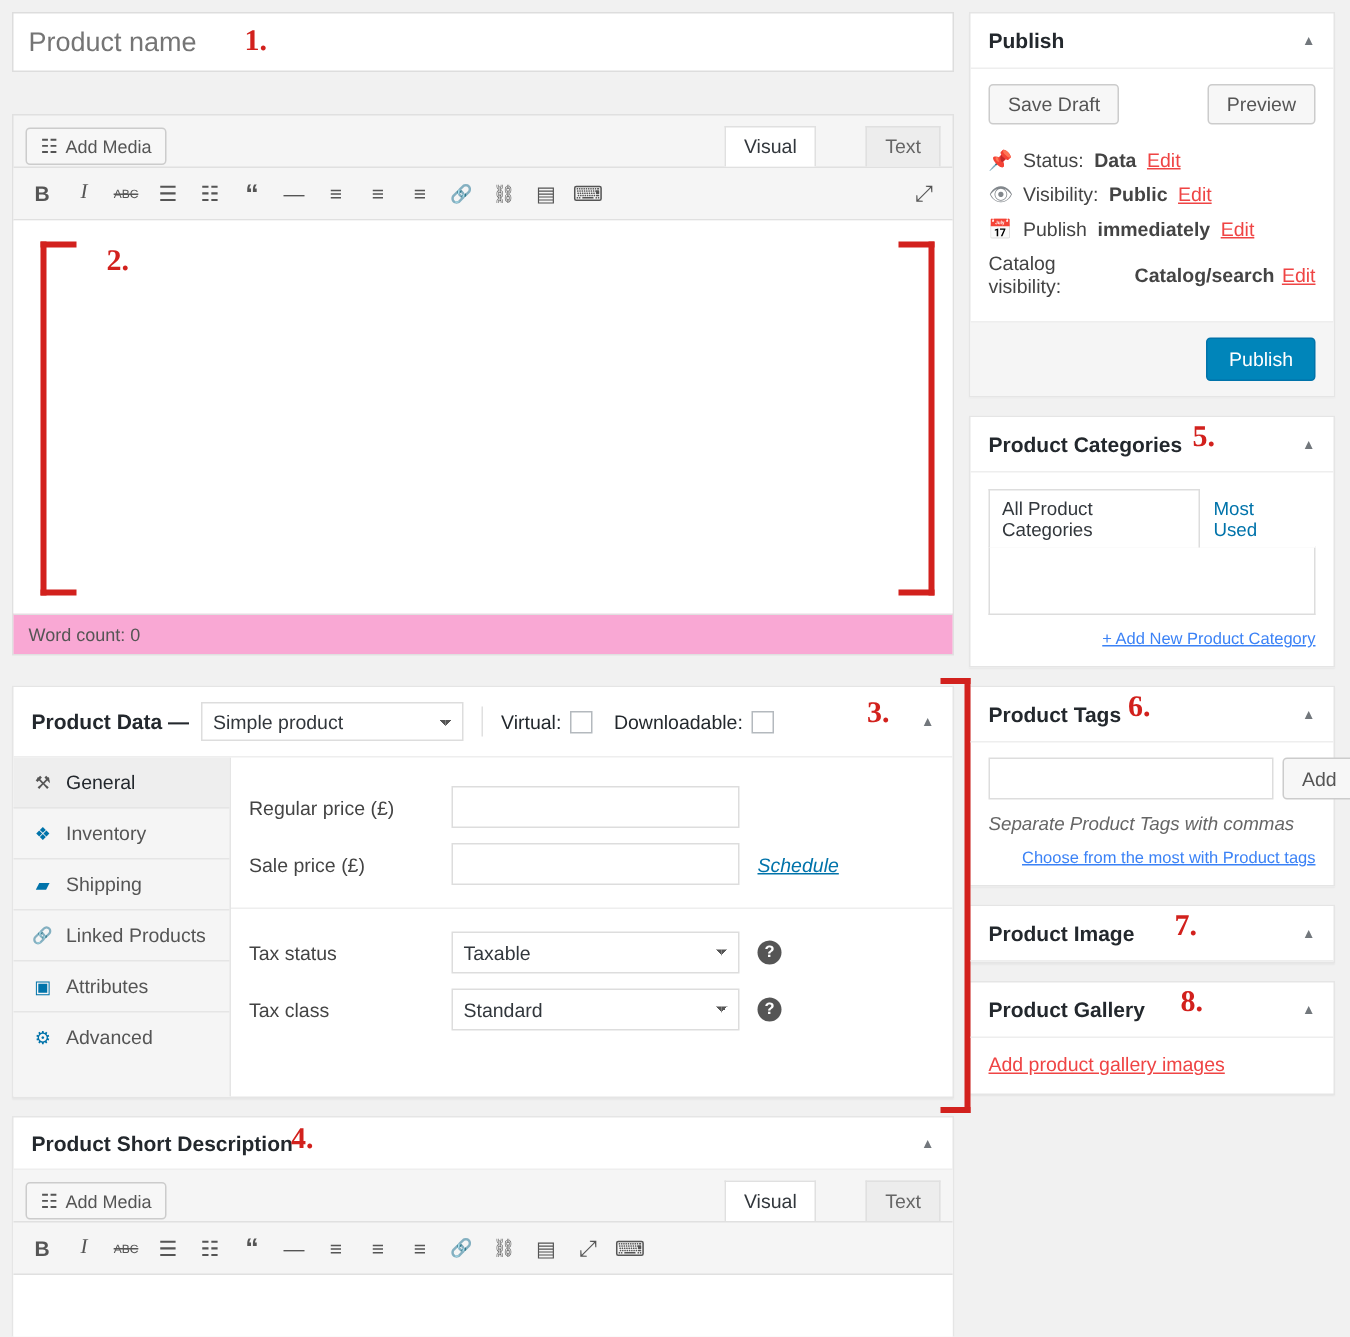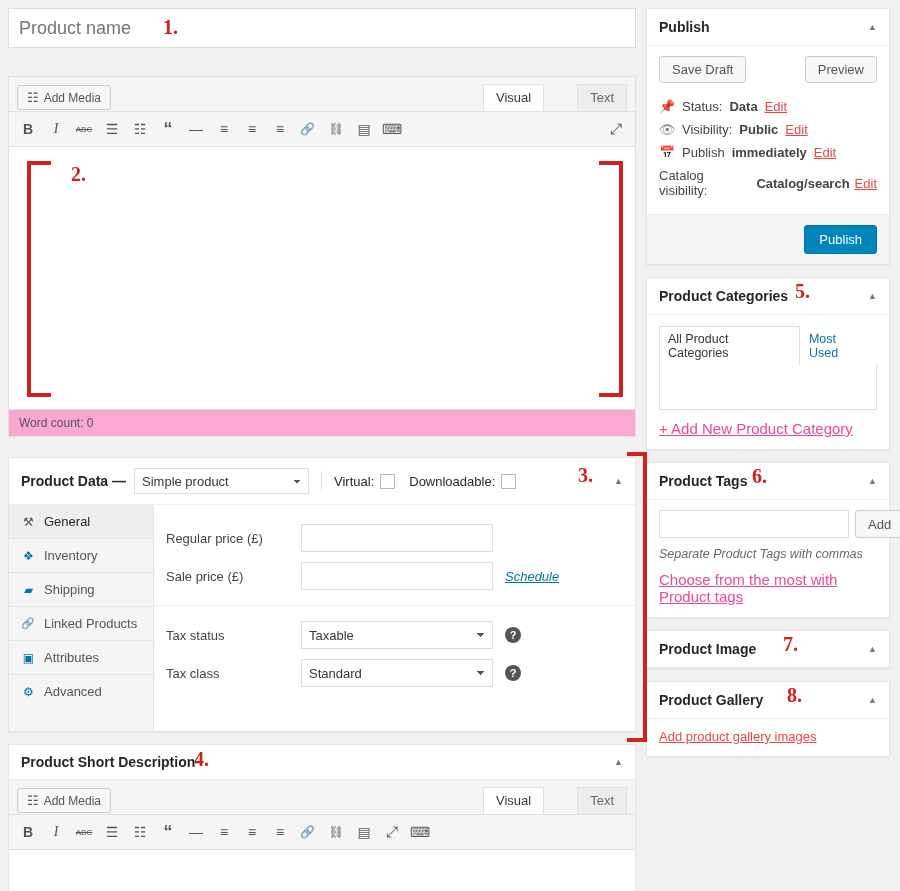--- a/index.html
+++ b/index.html
@@ -86,21 +86,21 @@
   .misc { display:flex; align-items:center; gap:7px; padding:4px 0; font-size:13px; color:#444; }
   .misc .ico { width:16px; color:#82878c; text-align:center; font-size:13px; }
   .lnk { color:#ef4444; text-decoration:underline; cursor:pointer; }
   .pub-foot { background:#f5f5f5; border-top:1px solid #eee; padding:10px 12px; display:flex; justify-content:flex-end; }
 
   .cat-tabs { display:flex; border-bottom:1px solid #ddd; }
   .cat-tab { padding:5px 8px; font-size:12.5px; border:1px solid #ddd; border-bottom:none; background:#fff;
      color:#32373c; cursor:pointer; position:relative; top:1px; }
   .cat-tab.inactive { background:#fff; border-color:transparent; color:#0073aa; }
   .cat-box { border:1px solid #ddd; border-top:none; height:45px; background:#fff; }
-  .addlink { display:block; margin-top:10px; color:#ec4899; text-decoration:underline; font-size:15px; cursor:pointer; }
+  .addlink { display:block; margin-top:10px; color:#3b82f6; text-decoration:underline; font-size:11px; cursor:pointer;text-align:right; }
   .tagrow { display:flex; gap:6px; }
   .taginput { flex:1; height:28px; border:1px solid #ddd; font-family:inherit; font-size:13px; padding:3px 6px; }
   .taghint { font-style:italic; color:#666; font-size:12.5px; margin-top:9px; }
 </style>
 </head>
 <body>
 
 <div class="wrap">
 
   <div class="col-main">

